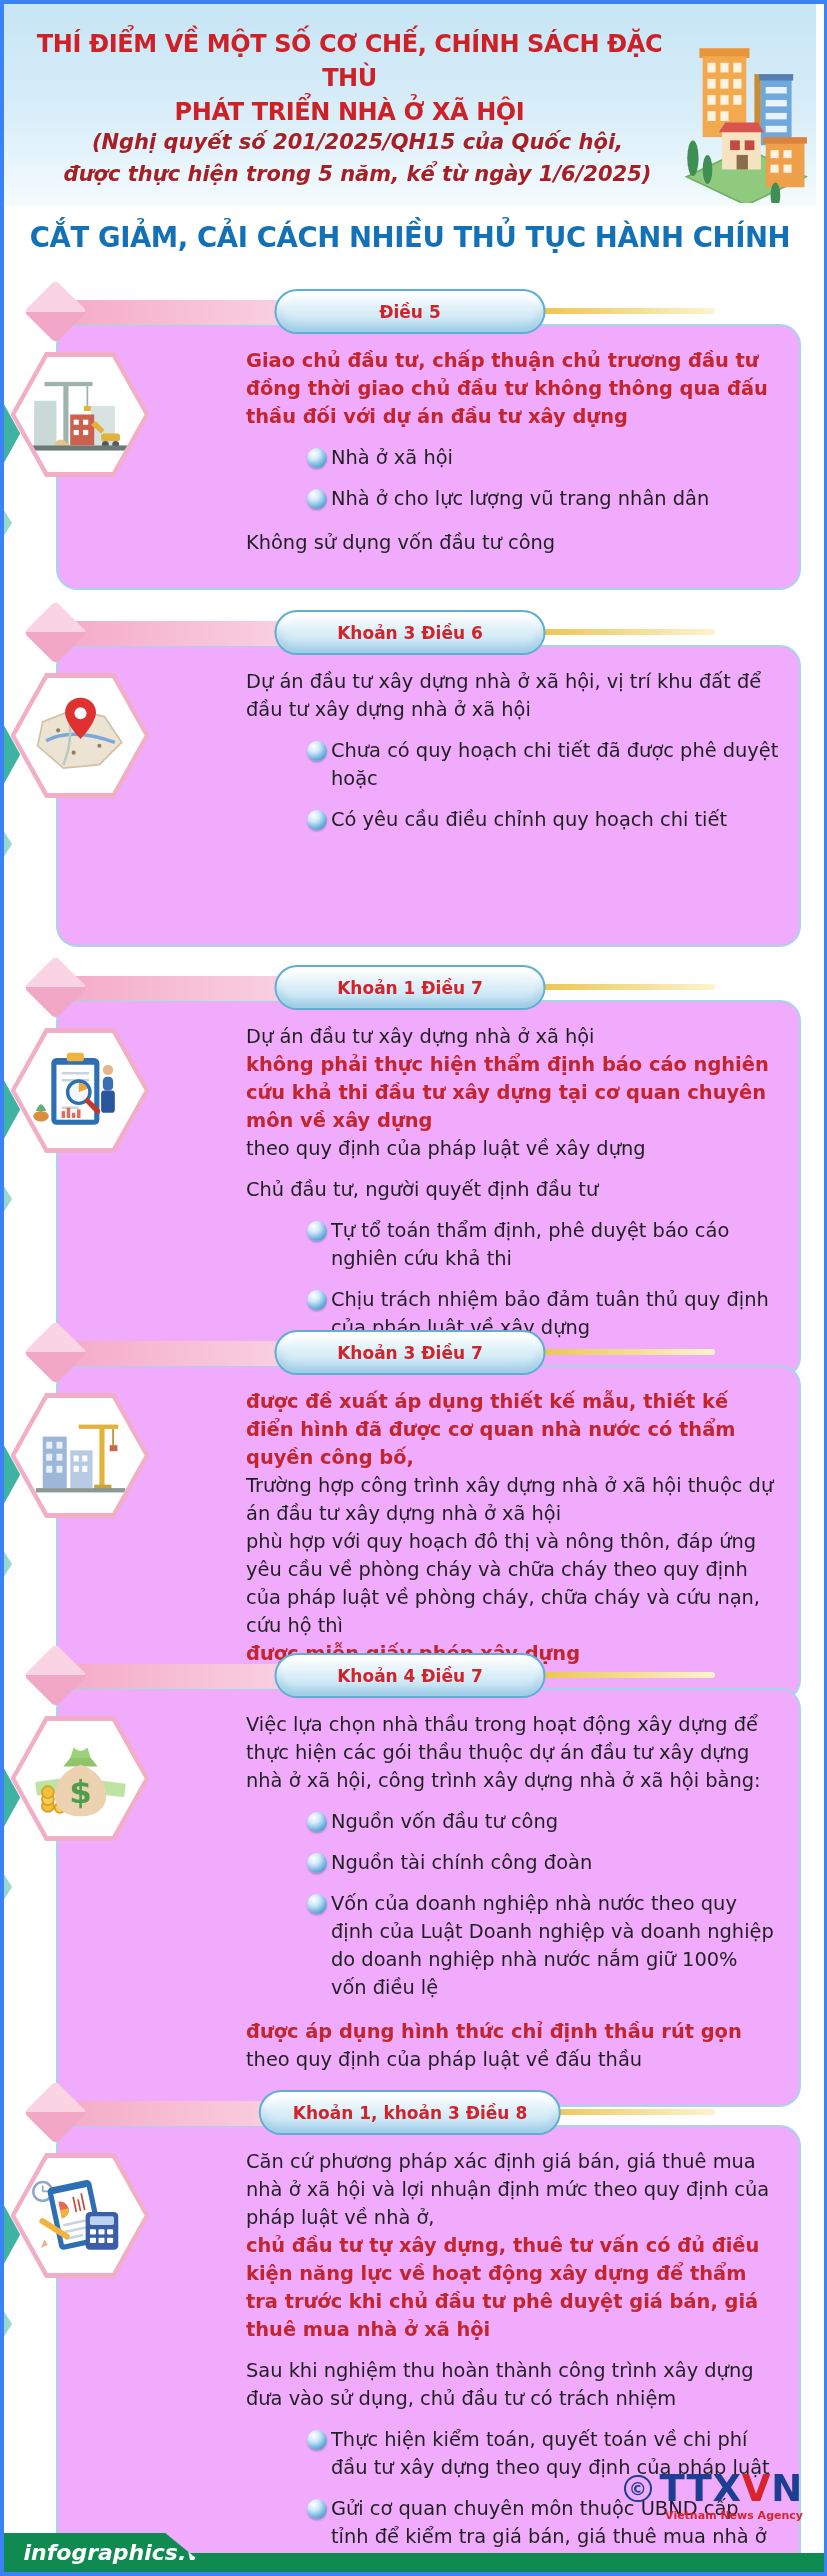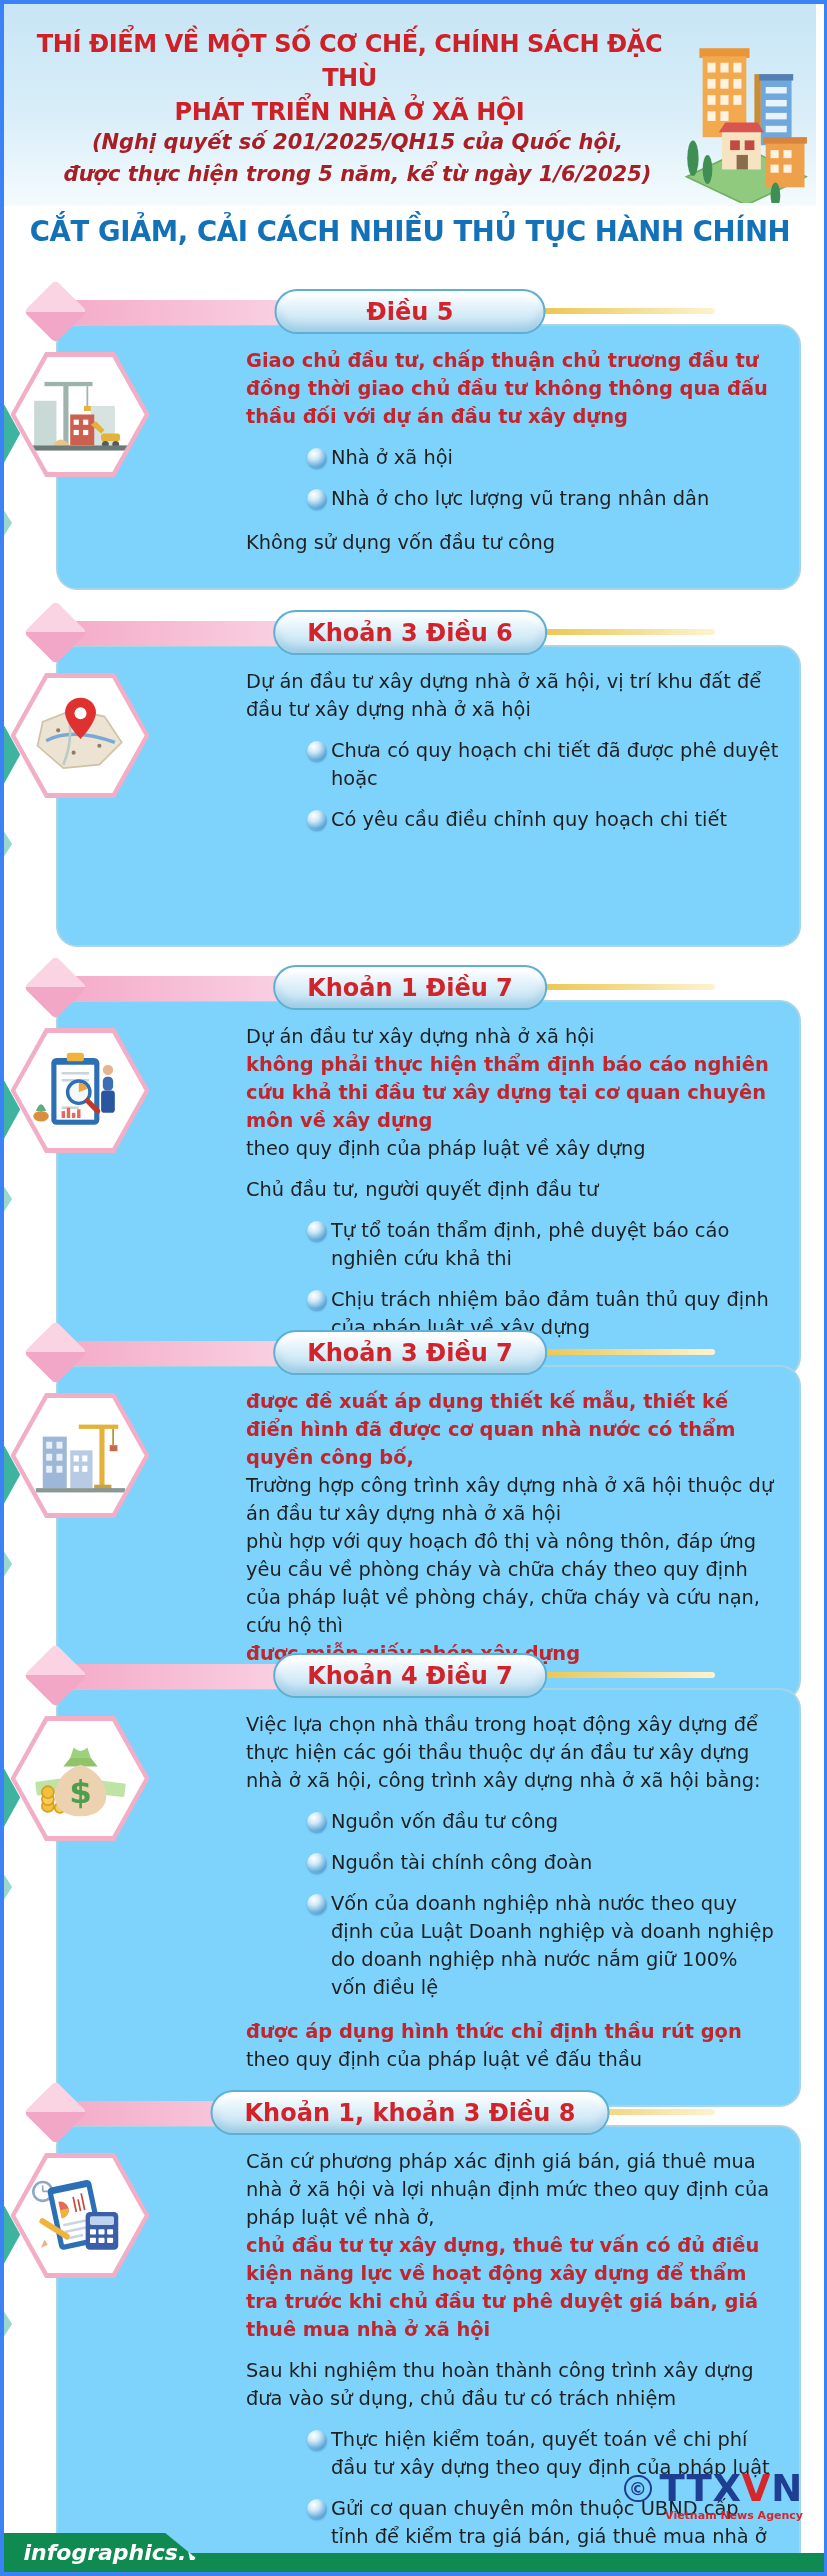--- a/index.html
+++ b/index.html
@@ -10,21 +10,21 @@
         border:4px solid #3b82f6;overflow:hidden;}
   .inner{position:relative;width:812px;height:2560px;}
 
   
   .hdr-band{position:absolute;left:0;top:0;width:812px;height:202px;
     background:linear-gradient(180deg,#c7e5f5 0%,#d9eef9 55%,#f4fbfe 100%);}
   .hdr-title{position:absolute;left:16px;right:137px;top:22.6px;text-align:center;
     color:#ce2127;font-weight:bold;font-size:24px;line-height:1.42;letter-spacing:-0.4px;}
   .hdr-sub{position:absolute;left:16px;right:121px;top:123px;text-align:center;
     color:#a81e25;font-style:italic;font-weight:bold;font-size:21px;line-height:1.5;}
-  .headline{position:absolute;left:0;right:0;top:211px;text-align:center;
+  .headline{position:absolute;left:0;right:0;top:217px;text-align:center;
     color:#1371b7;font-weight:bold;font-size:27.5px;letter-spacing:-0.4px;}
   .buildings{position:absolute;right:4.9px;top:6.5px;width:131px;height:192px;}
 
   
   #sections .section{position:absolute;left:0;width:812px;}
   #sections .section:nth-child(1){top:285px;}
   #sections .section:nth-child(2){top:606px;}
   #sections .section:nth-child(3){top:961px;}
   #sections .section:nth-child(4){top:1326px;}
   #sections .section:nth-child(5){top:1649px;}
@@ -41,23 +41,23 @@
     background:linear-gradient(90deg,#dfa311 0%,#f6d96d 45%,#e9c34a 70%,#fdf3cf 100%);}
   .ribbon{position:absolute;left:47px;top:10.5px;width:380px;height:25px;
     background:linear-gradient(90deg,#f4a9c7 0%,#f9cfe1 60%,#fde9f3 100%);}
   .diamond{position:absolute;left:-18px;top:-10.5px;width:45px;height:45px;transform:rotate(45deg);
     background:linear-gradient(135deg,#fbd4e4 50%,#f2a7c6 50%);border-radius:4.9px;}
   .pill{position:absolute;left:50%;transform:translateX(-50%);top:0;height:45px;min-width:271px;
     padding:0 32px;border-radius:22.6px;border:2.4px solid #5fafd3;
     background:linear-gradient(180deg,#ffffff 0%,#e2f2fa 40%,#b9def1 100%);
     box-shadow:inset 0 -6.5px 8px rgba(120,180,215,.45), inset 0 4.9px 6.5px #ffffff;
     display:flex;align-items:center;justify-content:center;}
-  .pill span{color:#d2232b;font-weight:bold;font-size:24px;white-space:nowrap;}
-
-  .card{position:relative;margin:-9.7px 14.6px 0 52px;background:#7dd3fc;
+  .pill span{color:#d2232b;font-weight:bold;font-size:17px;white-space:nowrap;}
+
+  .card{position:relative;margin:-9.7px 14.6px 0 52px;background:#f0abfc;
     border:2.4px solid #a7d4e7;border-radius:21px;z-index:1;
     padding:21px 21px 18px 188px;}
 
   .hexa{position:absolute;left:6.5px;top:63px;width:139px;height:125px;z-index:3;
     clip-path:polygon(25% 0%,75% 0%,100% 50%,75% 100%,25% 100%,0% 50%);background:#f2aec7;}
   .hexa-in{position:absolute;left:4.9px;top:4.9px;right:4.9px;bottom:4.9px;
     clip-path:polygon(25% 0%,75% 0%,100% 50%,75% 100%,25% 100%,0% 50%);background:#ffffff;
     display:flex;align-items:center;justify-content:center;}
   .hexa-in svg{width:103px;height:87px;}
 

